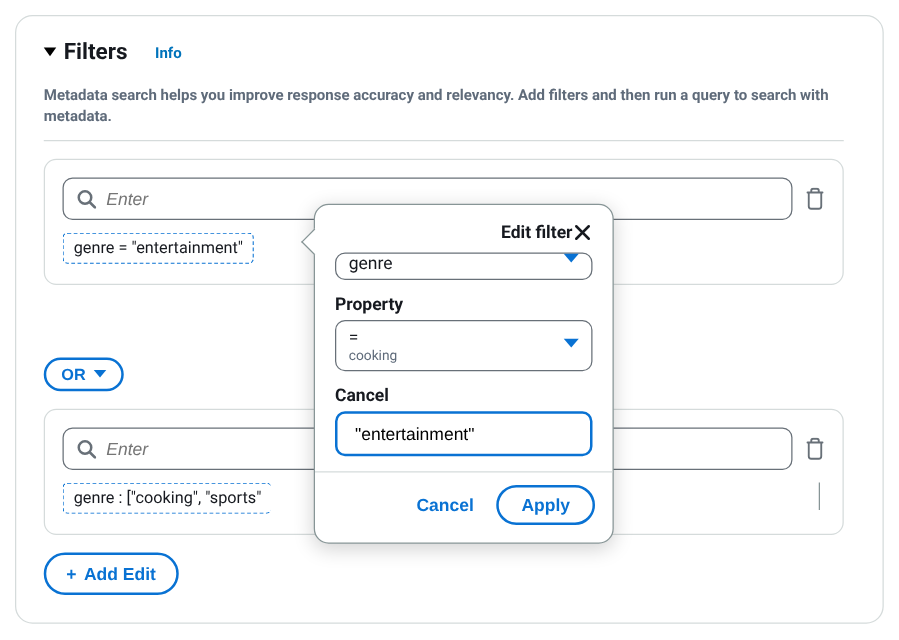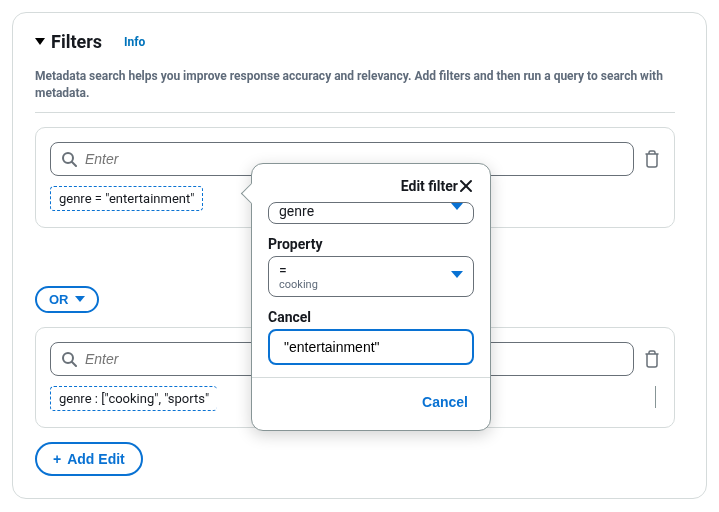--- a/index.html
+++ b/index.html
@@ -247,15 +247,16 @@
         <input value="&quot;entertainment&quot;" style="">
         <svg class="clear-x" width="16" height="16" viewBox="0 0 16 16">
             <line x1="3" y1="3" x2="13" y2="13" stroke="#0972d3" stroke-width="2" stroke-linecap="round"></line>
             <line x1="13" y1="3" x2="3" y2="13" stroke="#0972d3" stroke-width="2" stroke-linecap="round"></line>
           </svg>
       </div>
     </div>
     <div class="pop-divider"></div>
     <div class="pop-ftr">
       <button class="btn-cancel">Cancel</button>
+      <button class="btn-apply">Apply</button>
     </div>
   </div>
 </div>
 
 </body></html>

